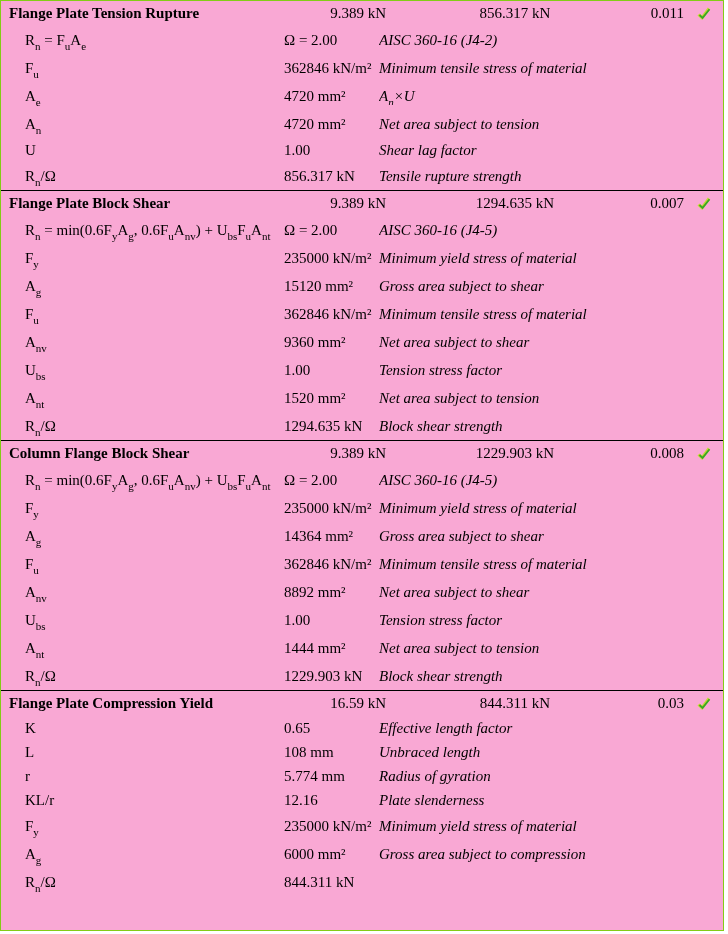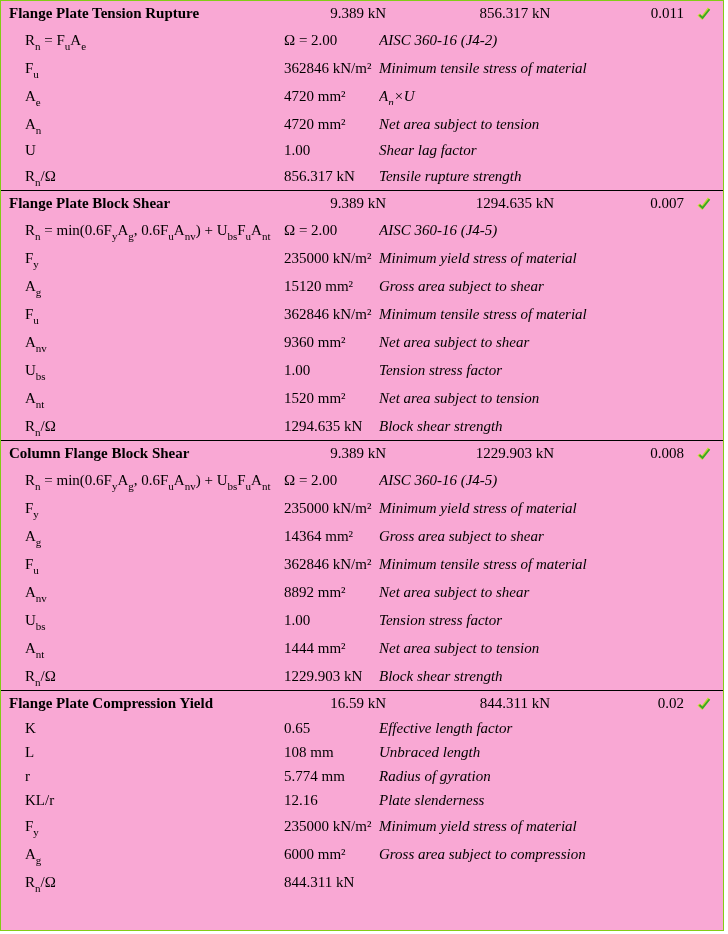--- a/index.html
+++ b/index.html
@@ -205,21 +205,21 @@
         <div class="c-param">R<sub>n</sub>/Ω</div>
         <div class="c-value">1229.903 kN</div>
         <div class="c-desc">Block shear strength</div>
       </div>
     </div>
     <div class="calc-section">
       <div class="row header-row">
         <div class="h-title">Flange Plate Compression Yield</div>
         <div class="h-demand">16.59 kN</div>
         <div class="h-capacity">844.311 kN</div>
-        <div class="h-ratio">0.02</div>
+        <div class="h-ratio">0.03</div>
         <div class="h-check">
           <svg width="15" height="14" viewBox="0 0 15 14">
             <path d="M2.5 7.5 L6 10.8 L13 1.5" fill="none" stroke="#C6D92D" stroke-width="3"></path>
             <path d="M3.5 8 L6.6 10.9 L13.5 2.2" fill="none" stroke="#3BA624" stroke-width="1.8"></path>
           </svg>
         </div>
       </div>
       <div class="row short">
         <div class="c-param">K</div>
         <div class="c-value">0.65</div>

